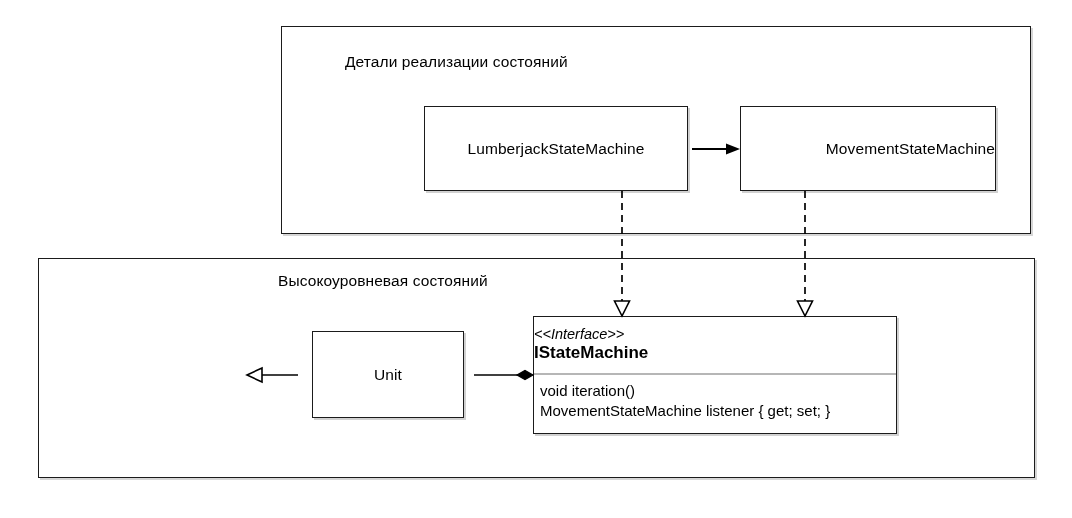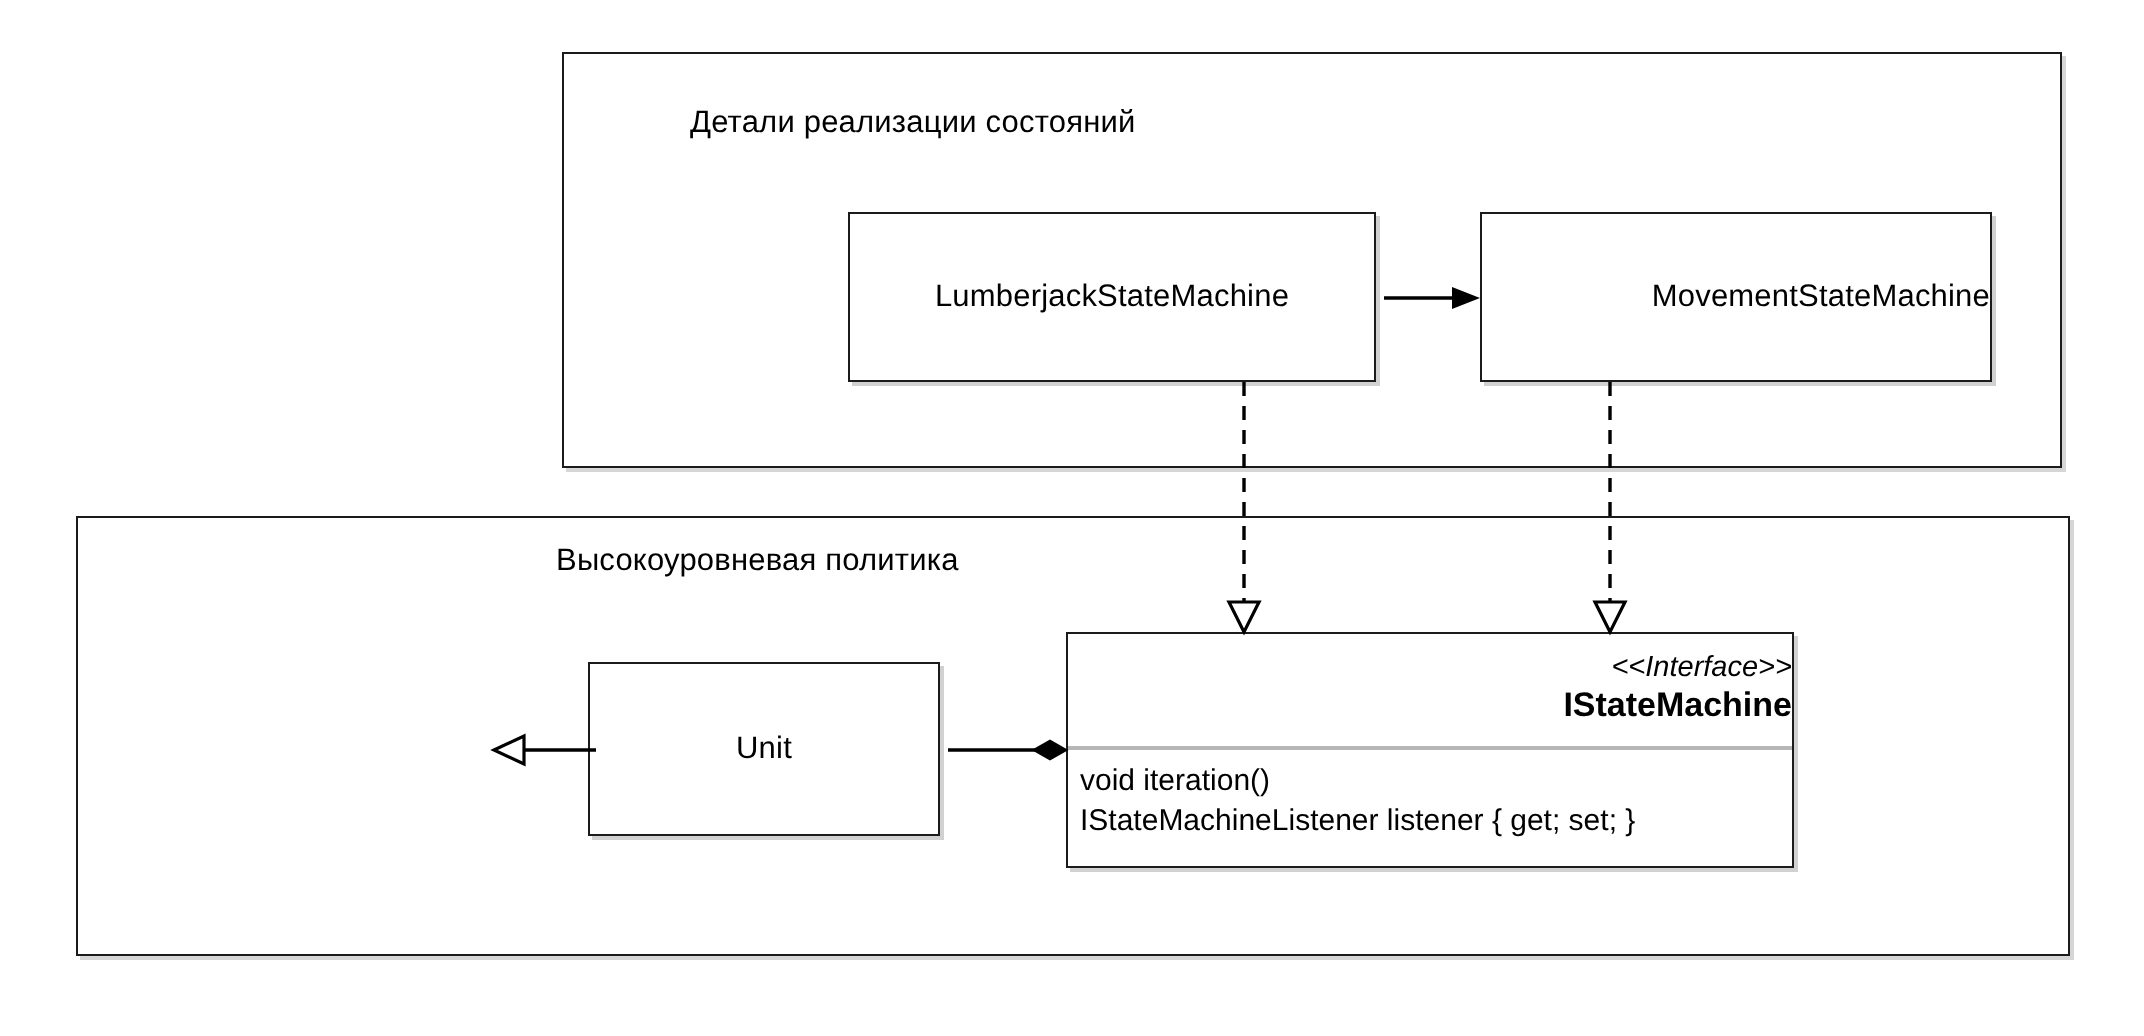--- a/index.html
+++ b/index.html
@@ -69,21 +69,21 @@
     border: 1.6px solid #1b1b1b;
     background: #ffffff;
     box-shadow: 2px 2px 0 rgba(0,0,0,0.18);
     display: flex;
     flex-direction: column;
   }
   .iface-head {
     flex: 0 0 56px;
     display: flex;
     flex-direction: column;
-    align-items: flex-end;
+    align-items: flex-start;
     justify-content: center;
     border-bottom: 2px solid #b6b6b6;
   }
   .iface-stereotype {
     font-size: 14.5px;
     font-style: italic;
     color: #000000;
     line-height: 1.15;
     white-space: nowrap;
   }
@@ -108,43 +108,43 @@
 </style>
 </head>
 <body>
 
 <div id="canvas">
 
   <div class="package" style="left:281px; top:26px; width:750px; height:208px;"></div>
   <div class="package-title" style="left:345px; top:53px; width:420px;">Детали реализации состояний</div>
 
   <div class="package" style="left:38px; top:258px; width:997px; height:220px;"></div>
-  <div class="package-title" style="left:278px; top:272px; width:350px;">Высокоуровневая политика</div>
+  <div class="package-title" style="left:278px; top:272px; width:350px;">Высокоуровневая состояний</div>
 
   <div class="node" style="left:424px; top:106px; width:264px; height:85px;">
     <span class="node-label">LumberjackStateMachine</span>
   </div>
 
   <div class="node" style="left:740px; top:106px; width:256px; height:85px;justify-content:flex-end;">
     <span class="node-label">MovementStateMachine</span>
   </div>
 
 
-  <div class="node" style="left:294px; top:331px; width:176px; height:87px;">
+  <div class="node" style="left:312px; top:331px; width:152px; height:87px;">
     <span class="node-label">Unit</span>
   </div>
 
   <div class="iface" style="left:533px; top:316px; width:364px; height:118px;">
     <div class="iface-head">
       <div class="iface-stereotype">&lt;&lt;Interface&gt;&gt;</div>
       <div class="iface-name">IStateMachine</div>
     </div>
     <div class="iface-body">
       <div class="iface-member">void iteration()</div>
-      <div class="iface-member">IStateMachineListener listener { get; set; }</div>
+      <div class="iface-member">MovementStateMachine listener { get; set; }</div>
     </div>
   </div>
 
   <svg class="layer" viewBox="0 0 1072 518" xmlns="http://www.w3.org/2000/svg">
 
     <g>
       <line x1="692" y1="149" x2="729" y2="149" stroke="#000000" stroke-width="1.8"></line>
       <polygon points="740,149 726,143.5 726,154.5" fill="#000000"></polygon>
     </g>
 

